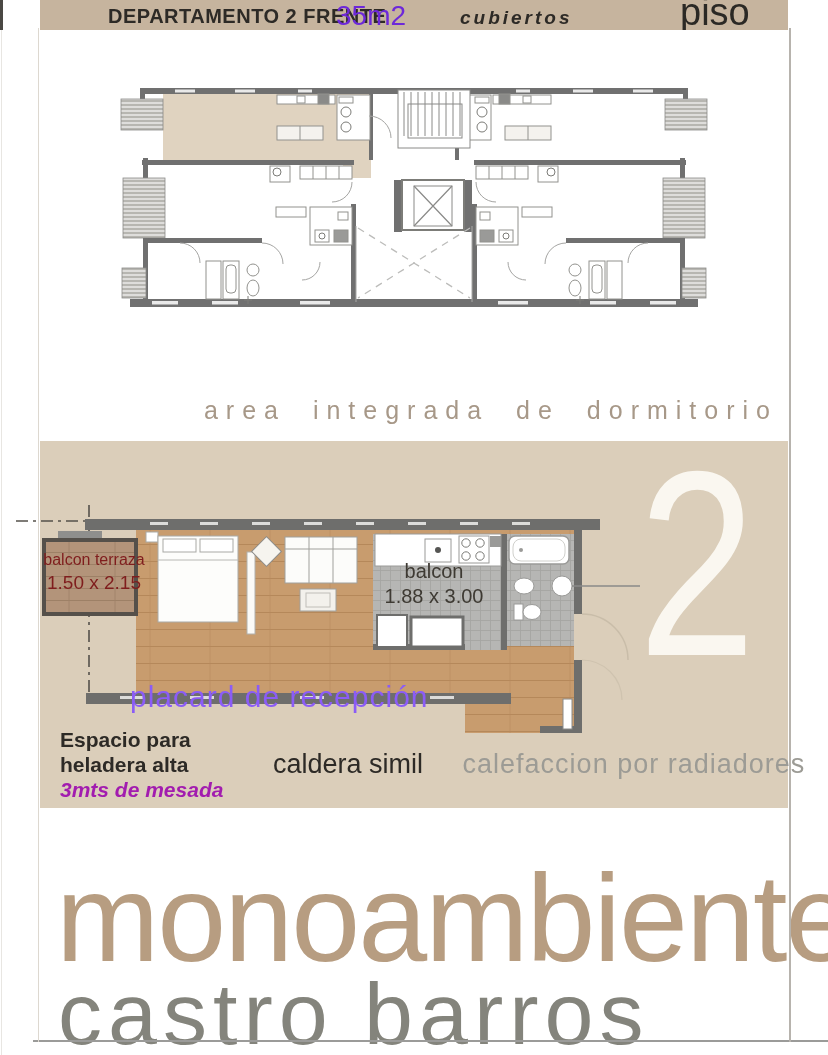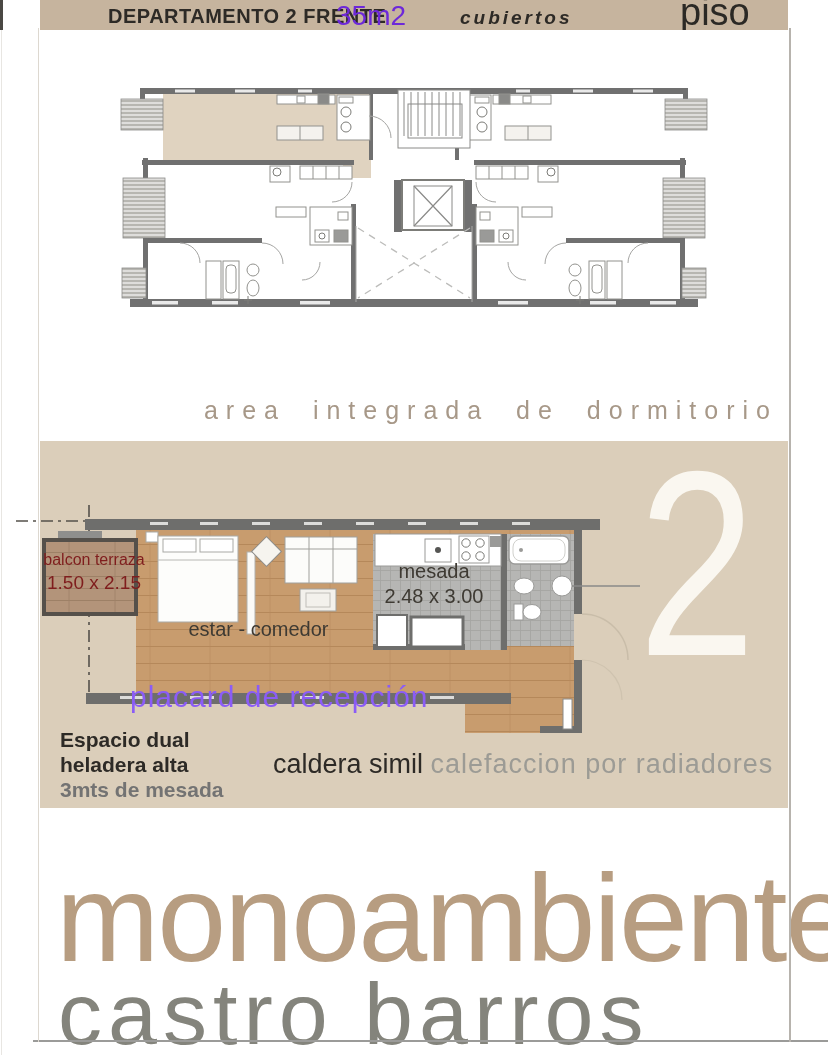--- a/index.html
+++ b/index.html
@@ -20,24 +20,24 @@
   .balc1{left:34px;top:551px;width:120px;font-size:16px;color:#7f1d1d;text-align:center;}
   .balc2{left:34px;top:572px;width:120px;font-size:19px;color:#7f1d1d;text-align:center;}
   .coc1{left:374px;top:560px;width:120px;font-size:20px;}
   .coc2{left:374px;top:585px;width:120px;font-size:20px;}
   .est1{left:156px;top:618px;width:205px;font-size:20px;}
   .est2{left:156px;top:644px;width:205px;font-size:20px;}
   .placard{left:130px;top:680px;width:380px;font-size:30px;letter-spacing:1px;color:#8b5cf6;}
   .big2{left:612px;top:432px;width:170px;height:240px;font-size:264px;line-height:1;text-align:center;
         color:#faf7f0;transform:scaleX(.8);}
   .fridge{left:60px;top:727px;font-size:21px;font-weight:700;color:#2d2a26;line-height:25px;}
-  .fridge .muted{color:#737373;}
+  .fridge .muted{color:#a21caf;font-style:italic;}
   .caldera-row{left:273px;top:749px;font-size:27px;white-space:nowrap;}
   .caldera{color:#2d2a26;}
-  .heating{color:#9c9b95;letter-spacing:1px;}
+  .heating{color:#9c9b95;letter-spacing:1px;margin-left:32px;}
   
   .mono{left:56px;top:856px;font-size:124px;letter-spacing:-2px;color:#b79d81;line-height:1;}
   .street{left:58px;top:970px;font-size:88px;letter-spacing:6px;color:#84847c;line-height:1;}
   .streetnum{left:652px;top:984px;font-size:70px;letter-spacing:4px;color:#8f8e87;line-height:1;}
   .rule{left:33px;top:1040px;width:795px;height:2px;background:#9b9b99;}
   .rborder{left:789px;top:28px;width:2px;height:1014px;background:#b7b3ad;}
   .lborder{left:38px;top:28px;width:1px;height:1014px;background:#ddd8d0;}
   .edge-dark{left:0;top:0;width:3px;height:30px;background:#4a4844;}
   .edge-light{left:1px;top:30px;width:1px;height:1025px;background:#e8e6e2;}
   svg{display:block;}
@@ -254,28 +254,27 @@
 
     <g>
       <rect x="563" y="699" width="9" height="30" fill="#ffffff" stroke="#8a8a88"></rect>
       <path d="M582 614 A46 46 0 0 1 628 660" stroke="#c9bda9" stroke-width="1.5" fill="none"></path>
       <path d="M582 660 A40 40 0 0 1 622 700" stroke="#cfc3af" stroke-width="1.2" fill="none"></path>
     </g>
   </svg>
 
   <div class="abs balc1">balcon terraza</div>
   <div class="abs balc2">1.50 x 2.15</div>
-  <div class="abs lbl coc1">mesada</div>
-  <div class="abs lbl coc2">2.48 x 3.00</div>
-  <div class="abs lbl est1">estar - comedor</div>
+  <div class="abs lbl coc1">balcon</div>
+  <div class="abs lbl coc2">1.88 x 3.00</div>
   <div class="abs placard">placard de recepción</div>
   <div class="abs big2">2</div>
 
   <div class="abs fridge">
-    <div>Espacio  dual</div>
+    <div>Espacio  para</div>
     <div>heladera alta</div>
     <div class="muted">3mts de mesada</div>
   </div>
   <div class="abs caldera-row">
     <span class="caldera">caldera simil</span>
     <span class="heating">calefaccion por radiadores</span>
   </div>
 
   <div class="abs mono">monoambiente</div>
   <div class="abs street">castro barros</div>

